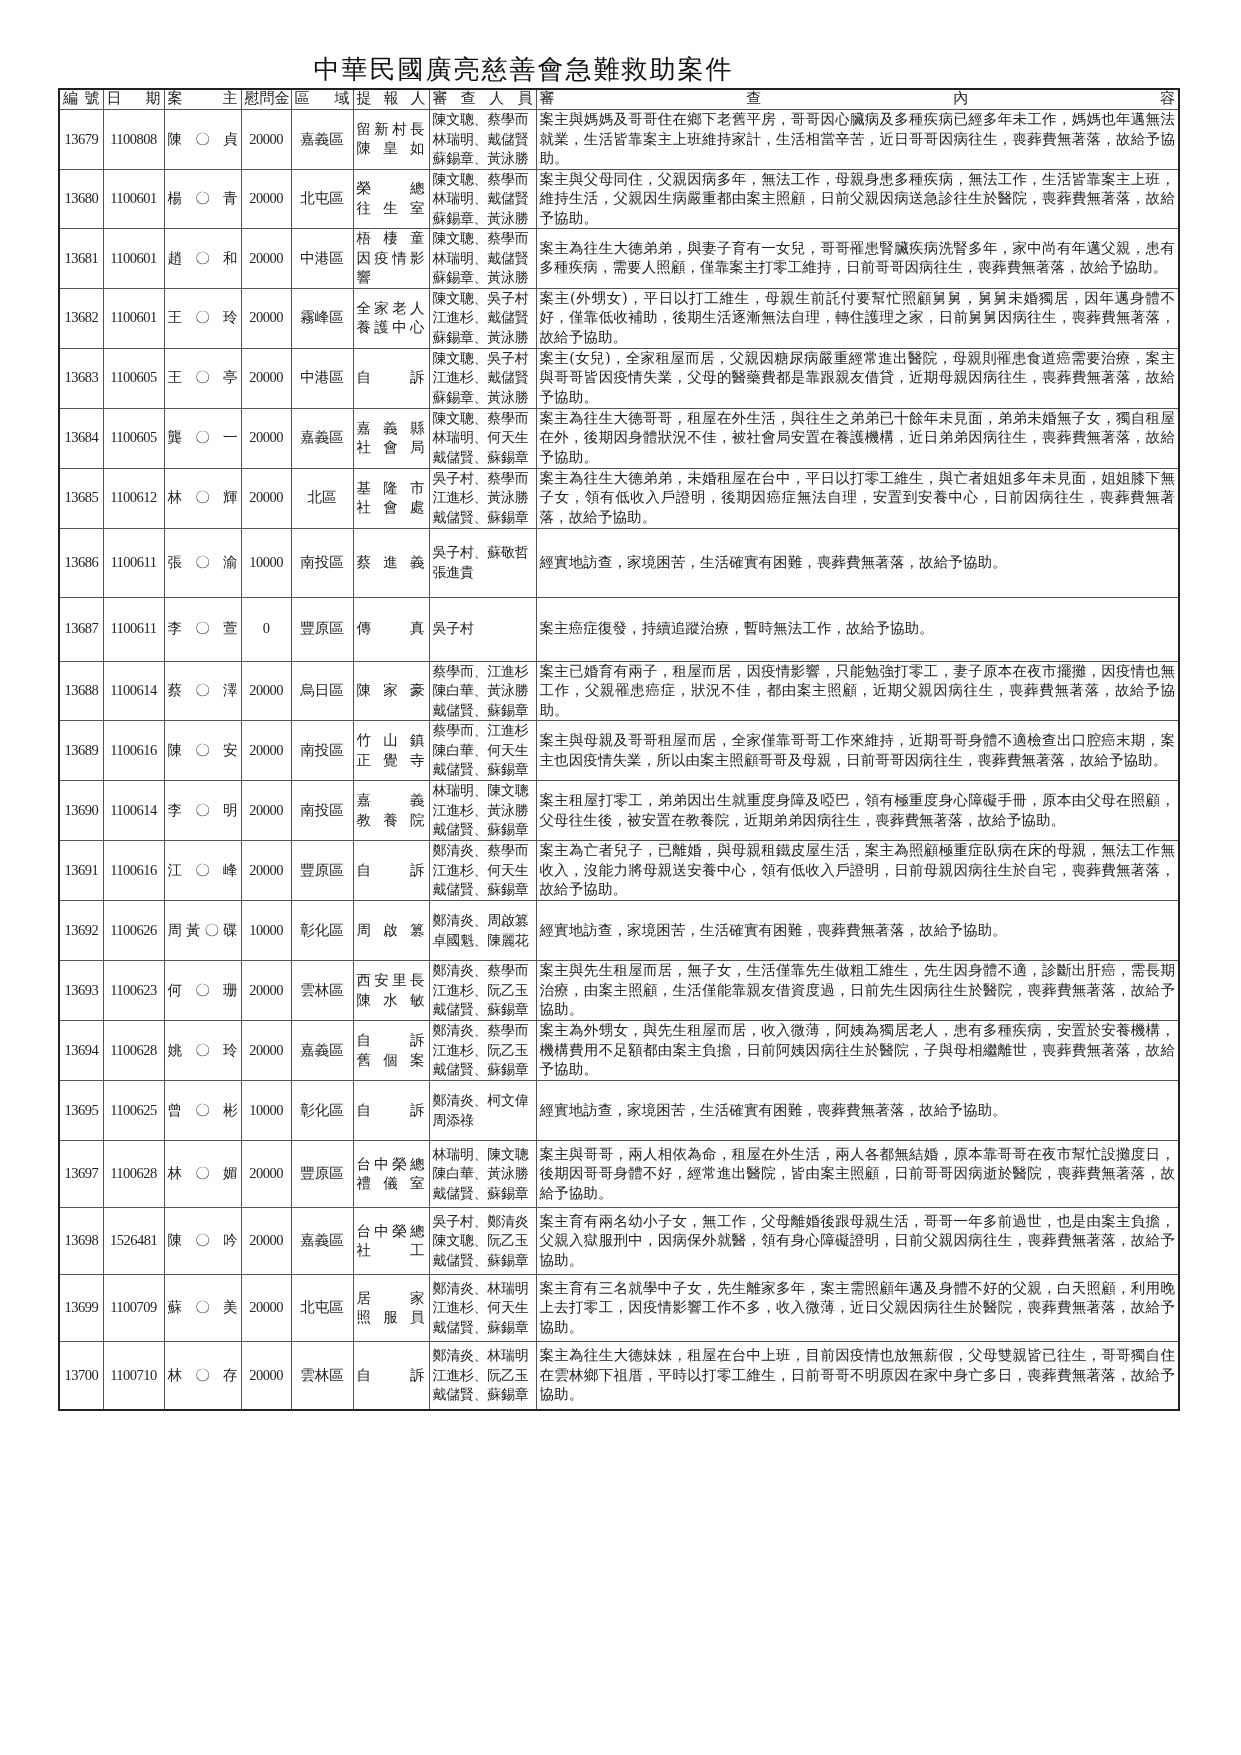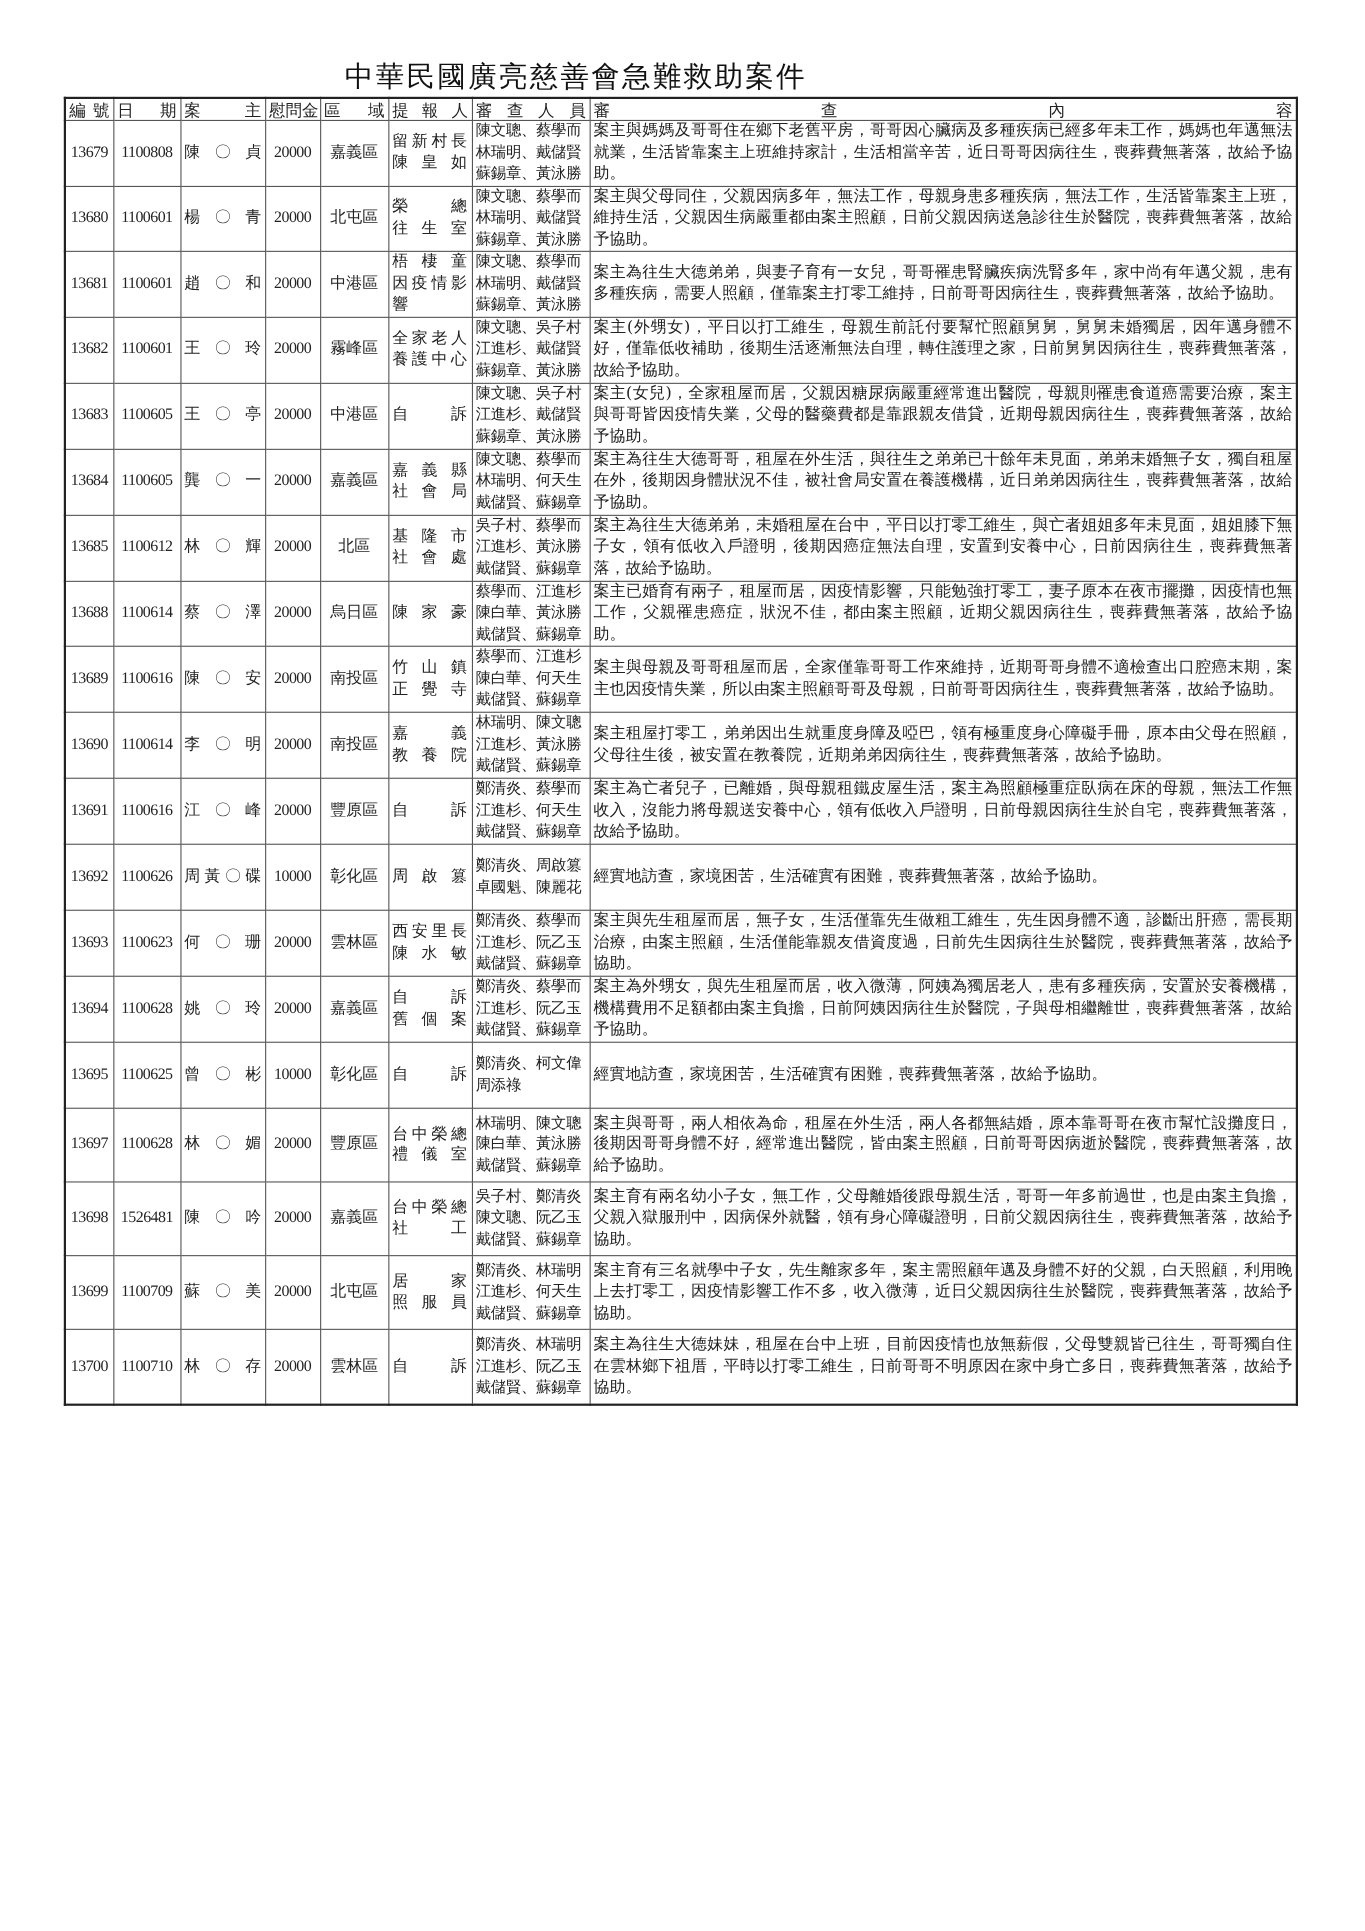--- a/index.html
+++ b/index.html
@@ -5,21 +5,21 @@
   html, body { margin: 0; padding: 0; background: #ffffff; }
   body { width: 1241px; height: 1755px; position: relative; overflow: hidden;
          font-family: "DejaVu Serif", "Liberation Serif", serif; color: #222; }
   .title { position: absolute; top: 52px; left: 0; width: 1047px; text-align: center;
            font-family: "DejaVu Sans", "Liberation Sans", sans-serif; font-size: 26px;
            letter-spacing: 2px; color: #111; font-weight: 500; }
   table.cases { position: absolute; top: 88px; left: 58px; width: 1122px;
                 border-collapse: collapse; table-layout: fixed; font-size: 14.5px; }
   table.cases th, table.cases td { border: 1.4px solid #555; padding: 0 3px; vertical-align: middle; }
   table.cases { border: 2px solid #222; }
-  table.cases th { font-weight: normal; height: 19px; line-height: 18px; font-size: 15px; white-space: nowrap; }
+  table.cases th { font-weight: normal; height: 19px; line-height: 18px; font-size: 15px; white-space: nowrap; font-family: Liberation Mono, monospace; }
   th.spread { text-align: justify; text-align-last: justify; }
   th.content-head { text-align: justify; text-align-last: justify; padding: 0 60px; }
   td { line-height: 19.5px; }
   td.num, td.amt { text-align: center; font-family: "Liberation Serif", serif; font-size: 14.5px; letter-spacing: -0.5px; }
   td.name { text-align: justify; text-align-last: justify; }
   td.area { text-align: center; }
   td.reporter { text-align: justify; text-align-last: justify; letter-spacing: 1px; font-size: 14.5px; }
   td.reporter .line { display: block; text-align: justify; text-align-last: justify; }
   td.reviewers { font-size: 14px; letter-spacing: -0.3px; white-space: nowrap; }
   td.reviewers .line { display: block; }
@@ -165,20 +165,49 @@
           <span class="line">基隆市</span>
           <span class="line">社會處</span>
         </td>
         <td class="reviewers">
           <span class="line">吳子村、蔡學而</span>
           <span class="line">江進杉、黃泳勝</span>
           <span class="line">戴儲賢、蘇錫章</span>
         </td>
         <td class="content">案主為往生大德弟弟，未婚租屋在台中，平日以打零工維生，與亡者姐姐多年未見面，姐姐膝下無子女，領有低收入戶證明，後期因癌症無法自理，安置到安養中心，日前因病往生，喪葬費無著落，故給予協助。</td>
       </tr>
+      <tr style="height: 69px;">
+        <td class="num">13686</td>
+        <td class="num">1100611</td>
+        <td class="name">張〇渝</td>
+        <td class="amt">10000</td>
+        <td class="area">南投區</td>
+        <td class="reporter">
+          <span class="line">蔡進義</span>
+        </td>
+        <td class="reviewers">
+          <span class="line">吳子村、蘇敬哲</span>
+          <span class="line">張進貴</span>
+        </td>
+        <td class="content">經實地訪查，家境困苦，生活確實有困難，喪葬費無著落，故給予協助。</td>
+      </tr>
+      <tr style="height: 64px;">
+        <td class="num">13687</td>
+        <td class="num">1100611</td>
+        <td class="name">李〇萱</td>
+        <td class="amt">0</td>
+        <td class="area">豐原區</td>
+        <td class="reporter">
+          <span class="line">傳　　真</span>
+        </td>
+        <td class="reviewers">
+          <span class="line">吳子村</span>
+        </td>
+        <td class="content">案主癌症復發，持續追蹤治療，暫時無法工作，故給予協助。</td>
+      </tr>
       <tr style="height: 59px;">
         <td class="num">13688</td>
         <td class="num">1100614</td>
         <td class="name">蔡〇澤</td>
         <td class="amt">20000</td>
         <td class="area">烏日區</td>
         <td class="reporter">
           <span class="line">陳家豪</span>
         </td>
         <td class="reviewers">

